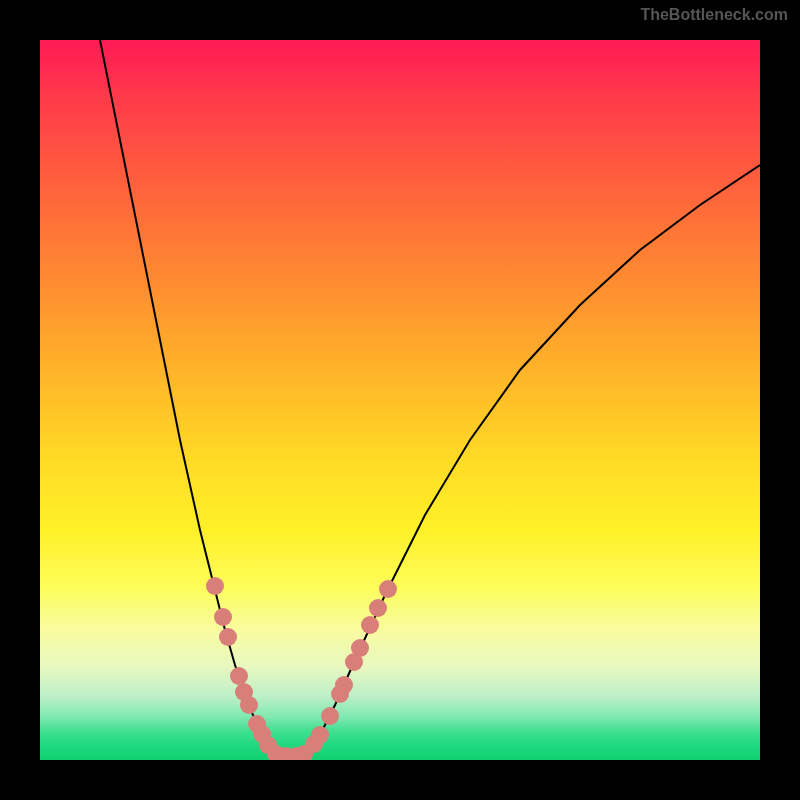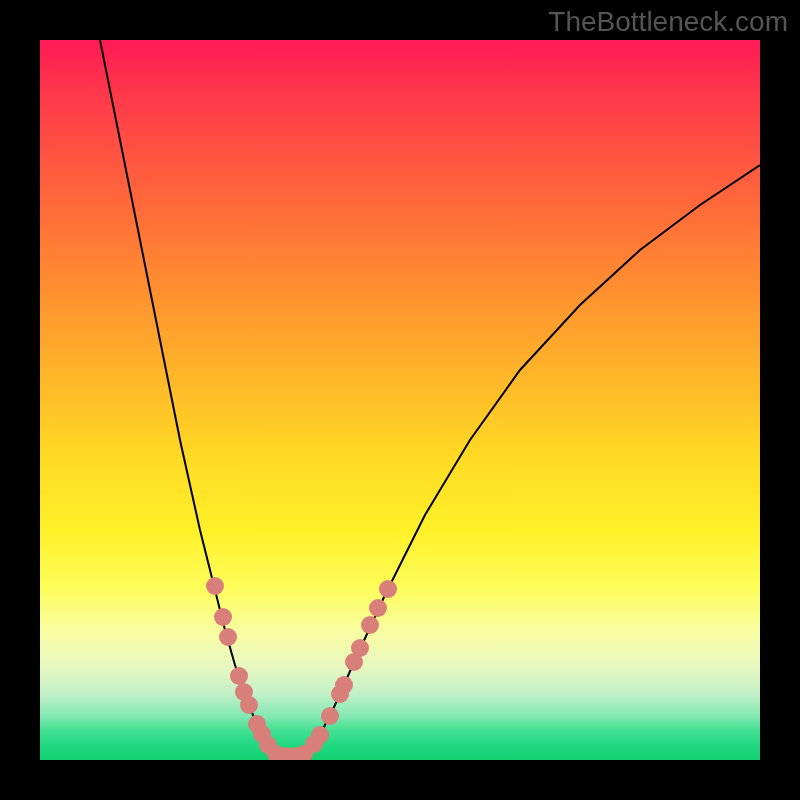--- a/index.html
+++ b/index.html
@@ -8,22 +8,22 @@
     height: 800px;
     background: #000;
     position: relative;
     font-family: Arial, sans-serif;
   }
   .watermark {
     position: absolute;
     top: 6px;
     right: 12px;
     color: #555;
-    font-size: 28px;
-    font-weight: 400;
+    font-size: 16px;
+    font-weight: 700;
     z-index: 10;
   }
   .plot-area {
     position: absolute;
     left: 40px;
     top: 40px;
     width: 720px;
     height: 720px;
     overflow: hidden;
   }

